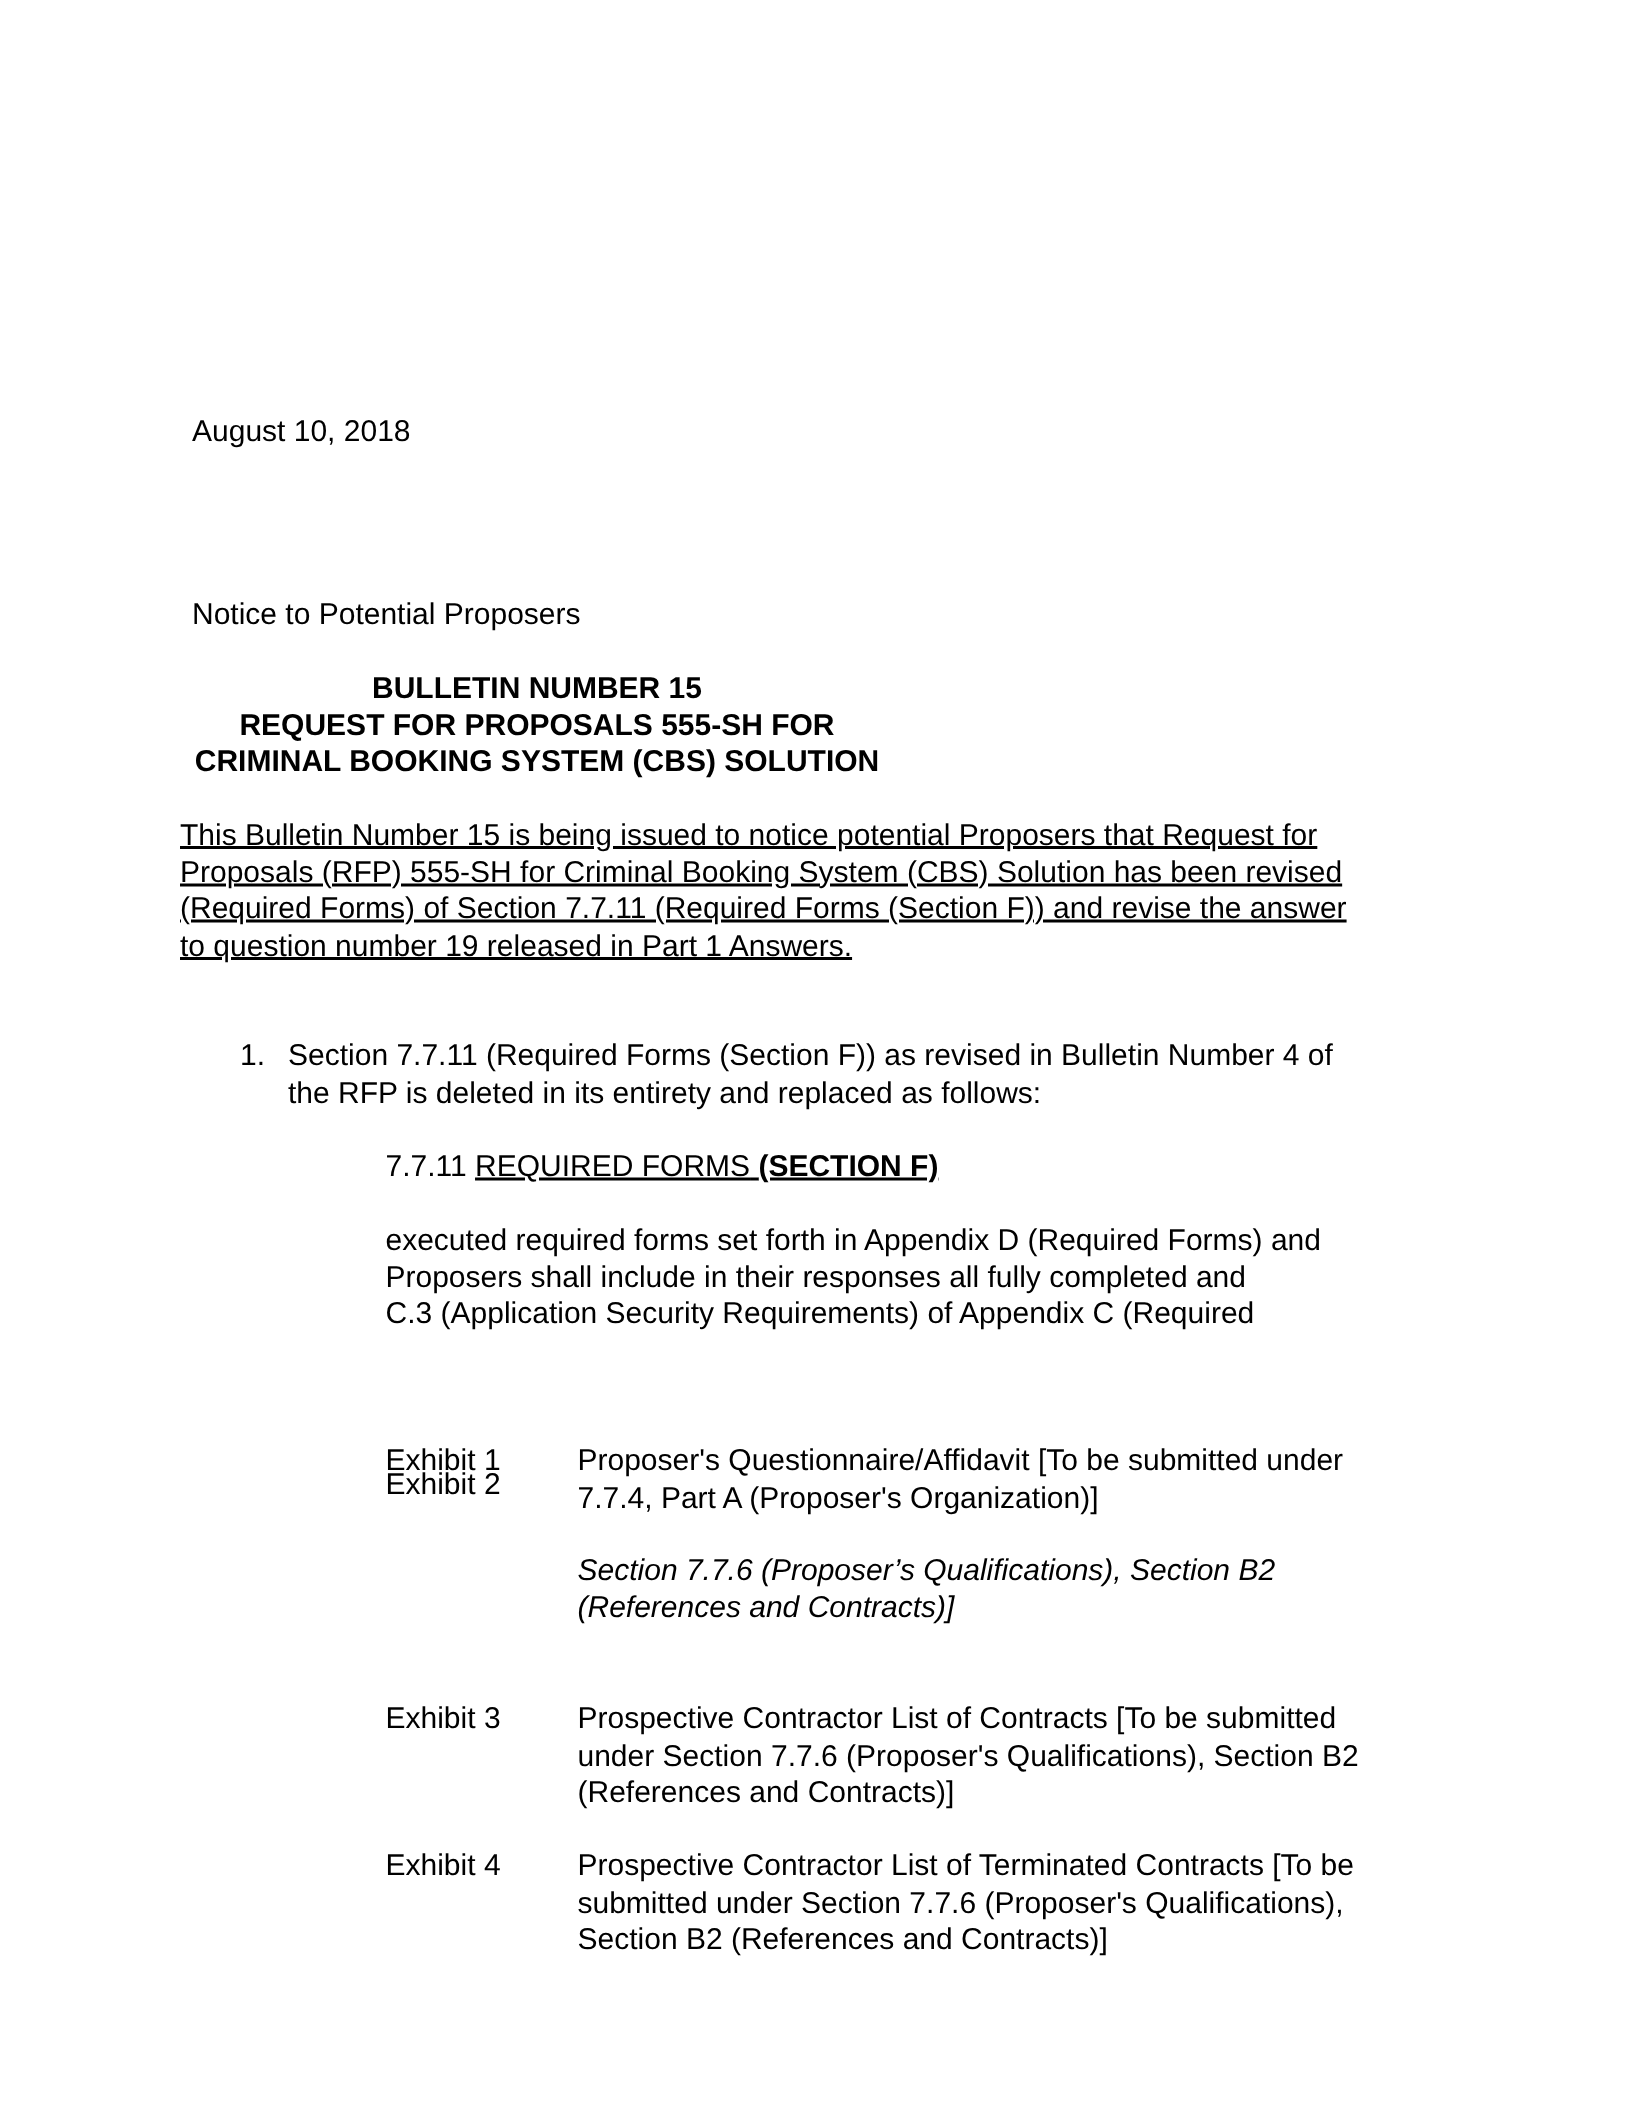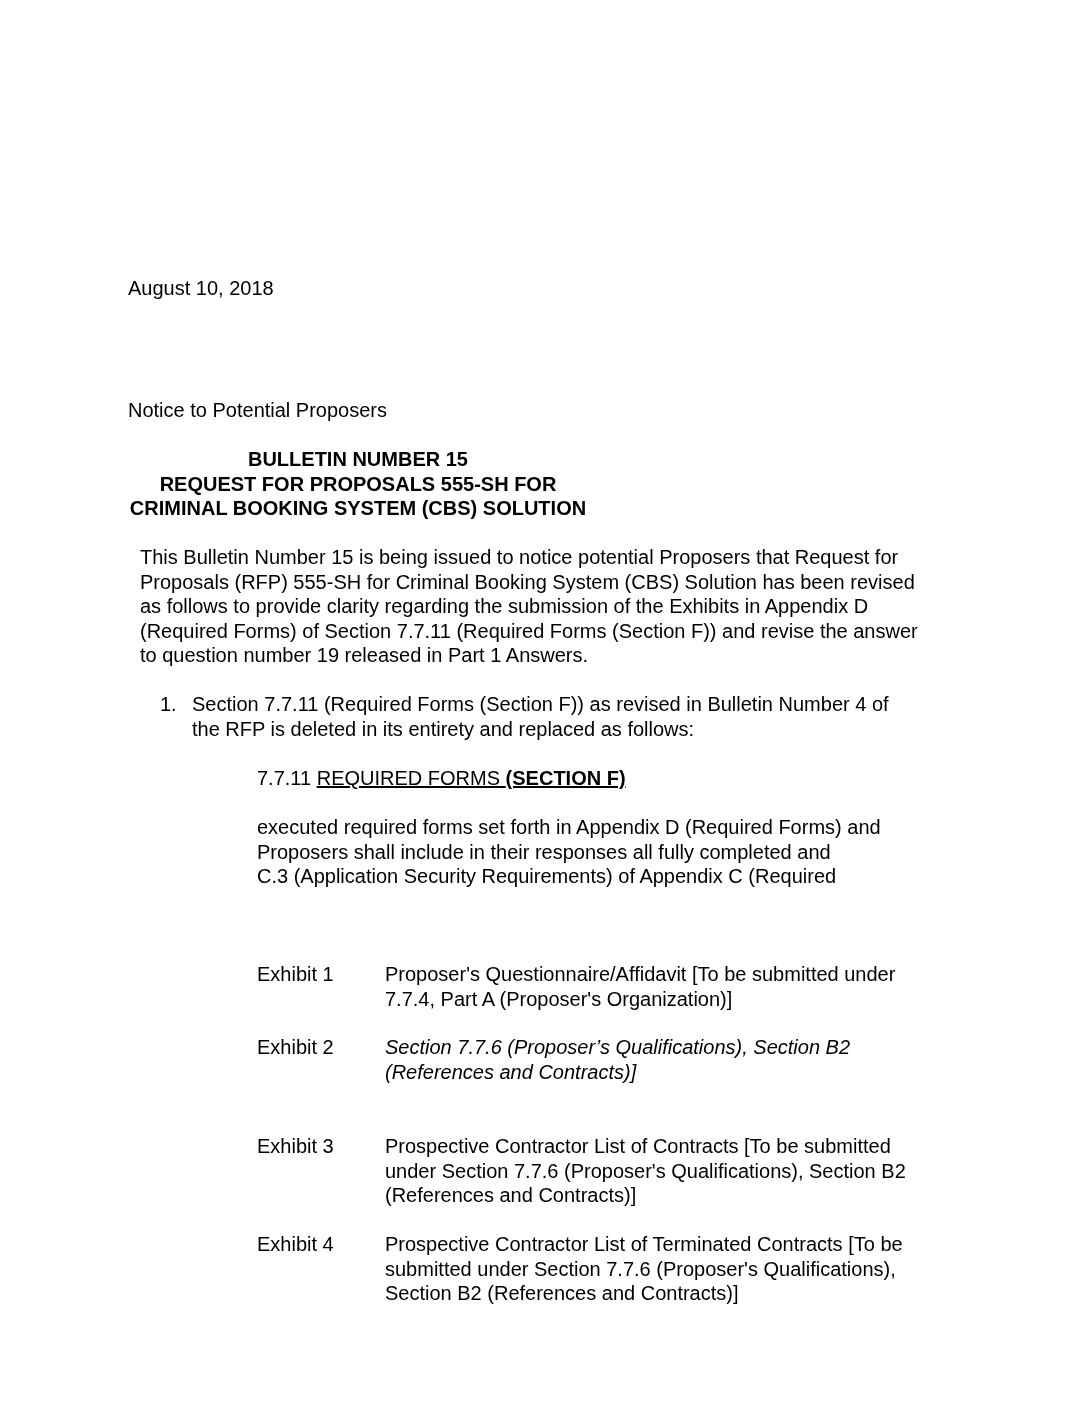--- a/index.html
+++ b/index.html
@@ -5,21 +5,21 @@
   html, body { margin: 0; padding: 0; background: #ffffff; }
   body {
     width: 1088px; height: 1408px; position: relative; overflow: hidden;
     font-family: "Liberation Sans", sans-serif; color: #000; font-size: 20px;
   }
   .abs { position: absolute; line-height: 24.5px; white-space: nowrap; }
   .date { left: 128px; top: 276px; }
   .notice { left: 128px; top: 398px; }
   .title { left: 0; width: 888px; top: 447px; text-align: center; font-weight: bold; }
   .title div { transform: translateX(-86px); }
-  .intro { left: 140px; top: 545px; }
+  .intro { left: 120px; top: 545px; text-decoration: underline; }
   .item-num { left: 160px; top: 692px; }
   .item-text { left: 192px; top: 692px; }
   .sub-head { left: 257px; top: 766px; }
   .sub-head .u { text-decoration: underline; }
   .sub-head .b { font-weight: bold; text-decoration: underline; }
   .sub-body { left: 257px; top: 815px; }
   .exhibit-label { position: absolute; left: 257px; line-height: 24.5px; white-space: nowrap; }
   .exhibit-desc { position: absolute; left: 385px; line-height: 24.5px; white-space: nowrap; }
   .it { font-style: italic; }
 </style>
@@ -34,21 +34,20 @@
 
   <div class="abs title">
     <div>BULLETIN NUMBER 15</div>
     <div>REQUEST FOR PROPOSALS 555-SH FOR</div>
     <div>CRIMINAL BOOKING SYSTEM (CBS) SOLUTION</div>
   </div>
 
   <div class="abs intro">
     <div>This Bulletin Number 15 is being issued to notice potential Proposers that Request for</div>
     <div>Proposals (RFP) 555-SH for Criminal Booking System (CBS) Solution has been revised</div>
-    <div>as follows to provide clarity regarding the submission of the Exhibits in Appendix D</div>
     <div>(Required Forms) of Section 7.7.11 (Required Forms (Section F)) and revise the answer</div>
     <div>to question number 19 released in Part 1 Answers.</div>
   </div>
 
   <div class="abs item-num">1.</div>
   <div class="abs item-text">
     <div>Section 7.7.11 (Required Forms (Section F)) as revised in Bulletin Number 4 of</div>
     <div>the RFP is deleted in its entirety and replaced as follows:</div>
   </div>
 
@@ -59,21 +58,21 @@
     <div>Proposers shall include in their responses all fully completed and</div>
     <div>C.3 (Application Security Requirements) of Appendix C (Required</div>
   </div>
 
   <div class="exhibit-label" style="top:962px;">Exhibit 1</div>
   <div class="exhibit-desc" style="top:962px;">
     <div>Proposer's Questionnaire/Affidavit [To be submitted under</div>
     <div>7.7.4, Part A (Proposer's Organization)]</div>
   </div>
 
-  <div class="exhibit-label" style="top:1035px;">Exhibit 2</div>
+  <div class="exhibit-label" style="top:978px;">Exhibit 2</div>
   <div class="exhibit-desc" style="top:1035px;">
     <div class="it">Section 7.7.6 (Proposer’s Qualifications), Section B2</div>
     <div class="it">(References and Contracts)]</div>
   </div>
 
   <div class="exhibit-label" style="top:1134px;">Exhibit 3</div>
   <div class="exhibit-desc" style="top:1134px;">
     <div>Prospective Contractor List of Contracts [To be submitted</div>
     <div>under Section 7.7.6 (Proposer's Qualifications), Section B2</div>
     <div>(References and Contracts)]</div>

